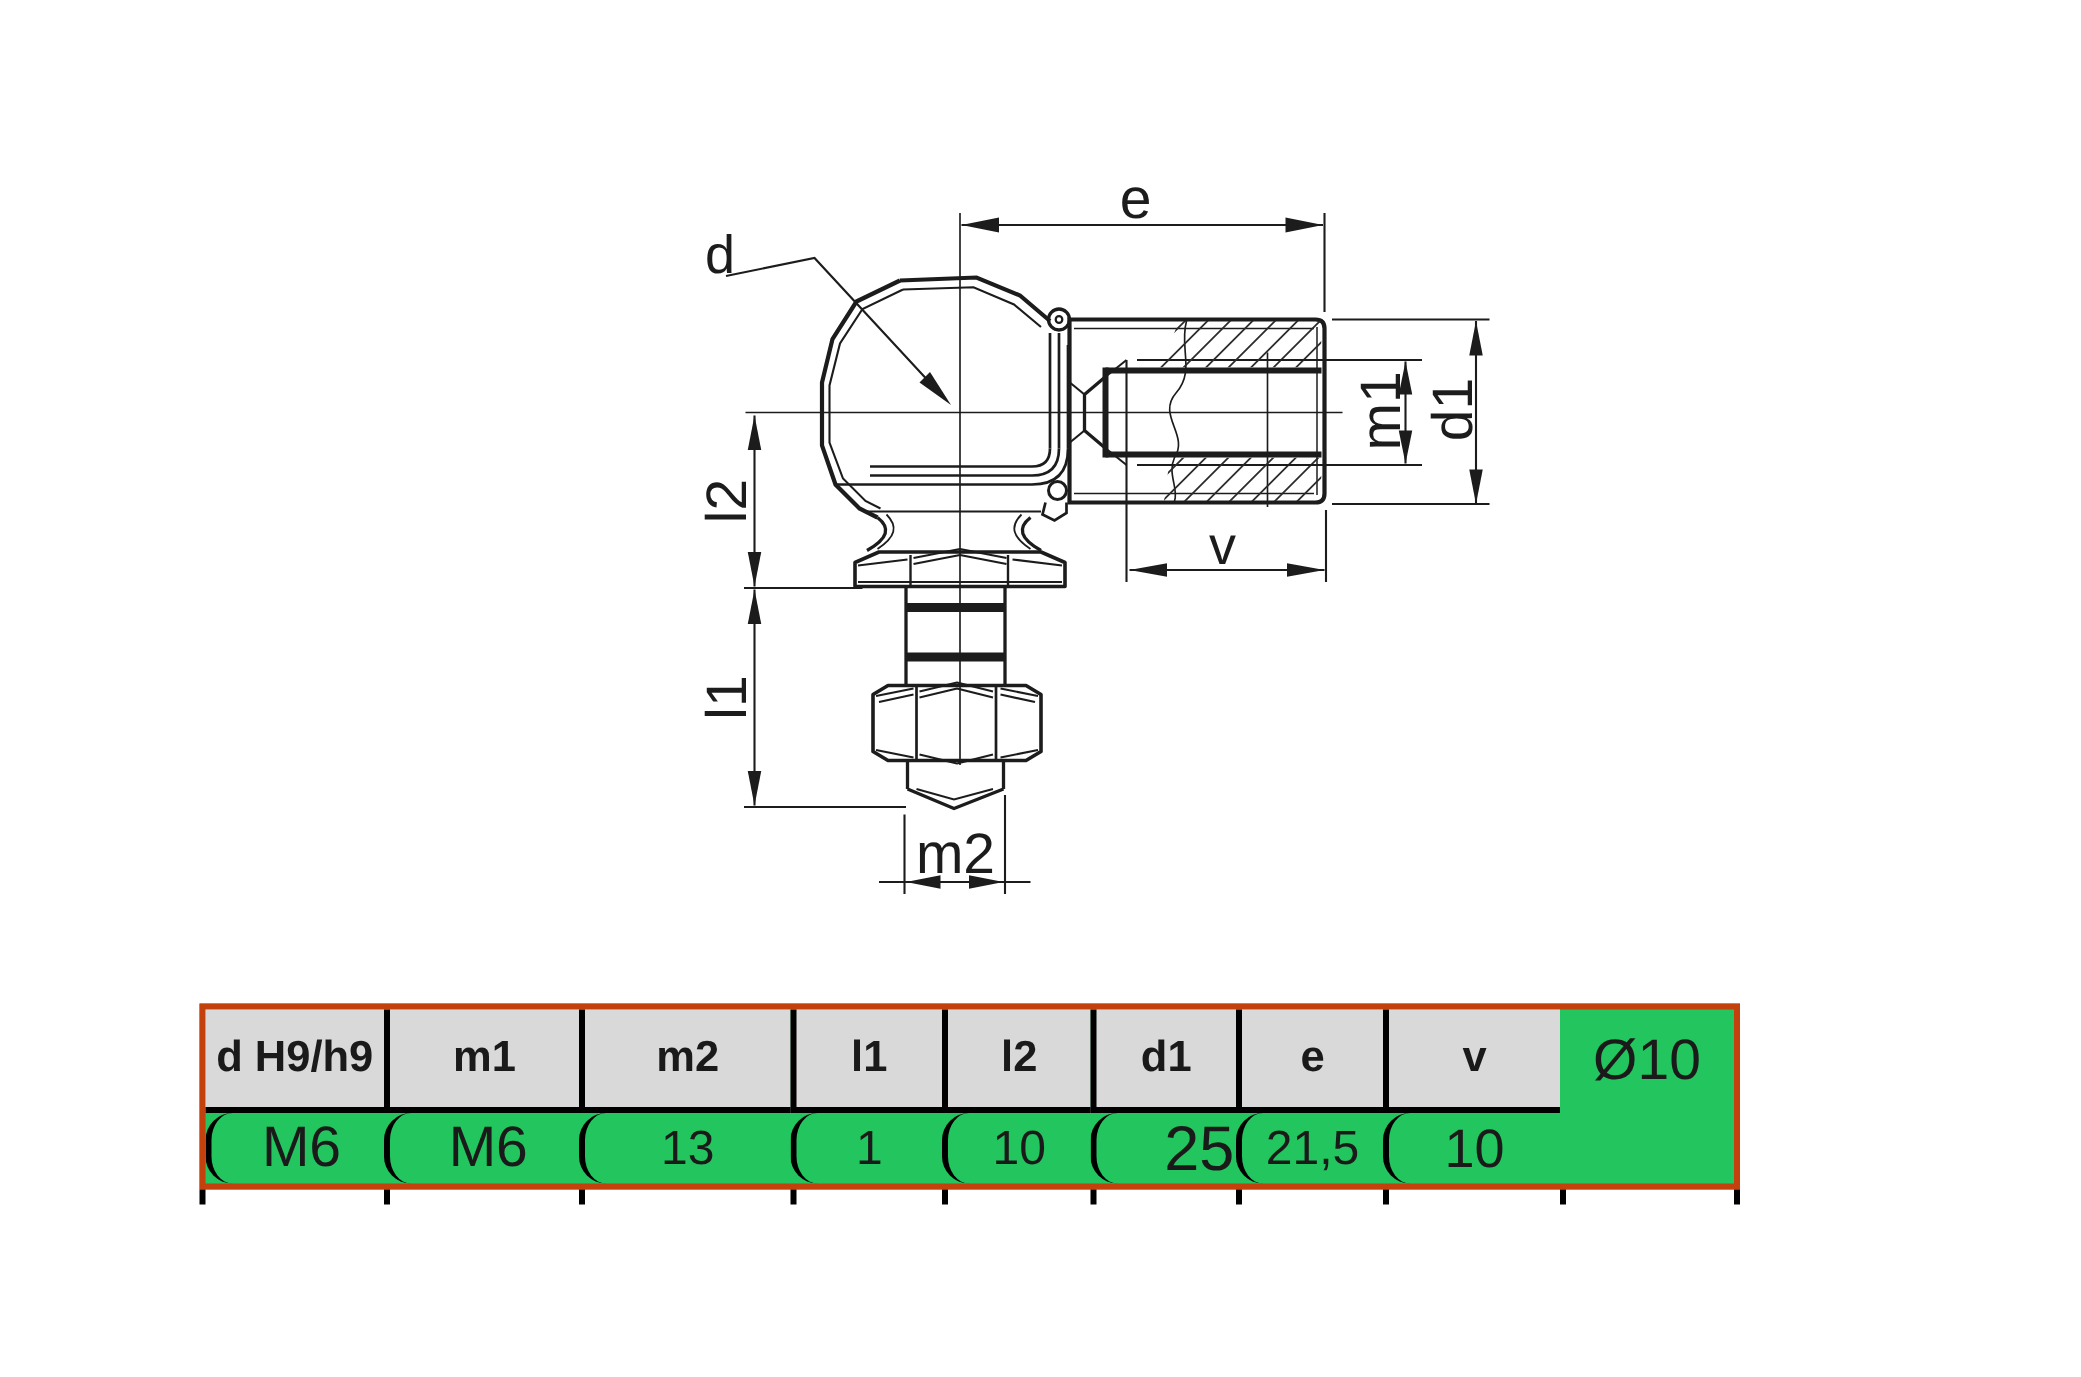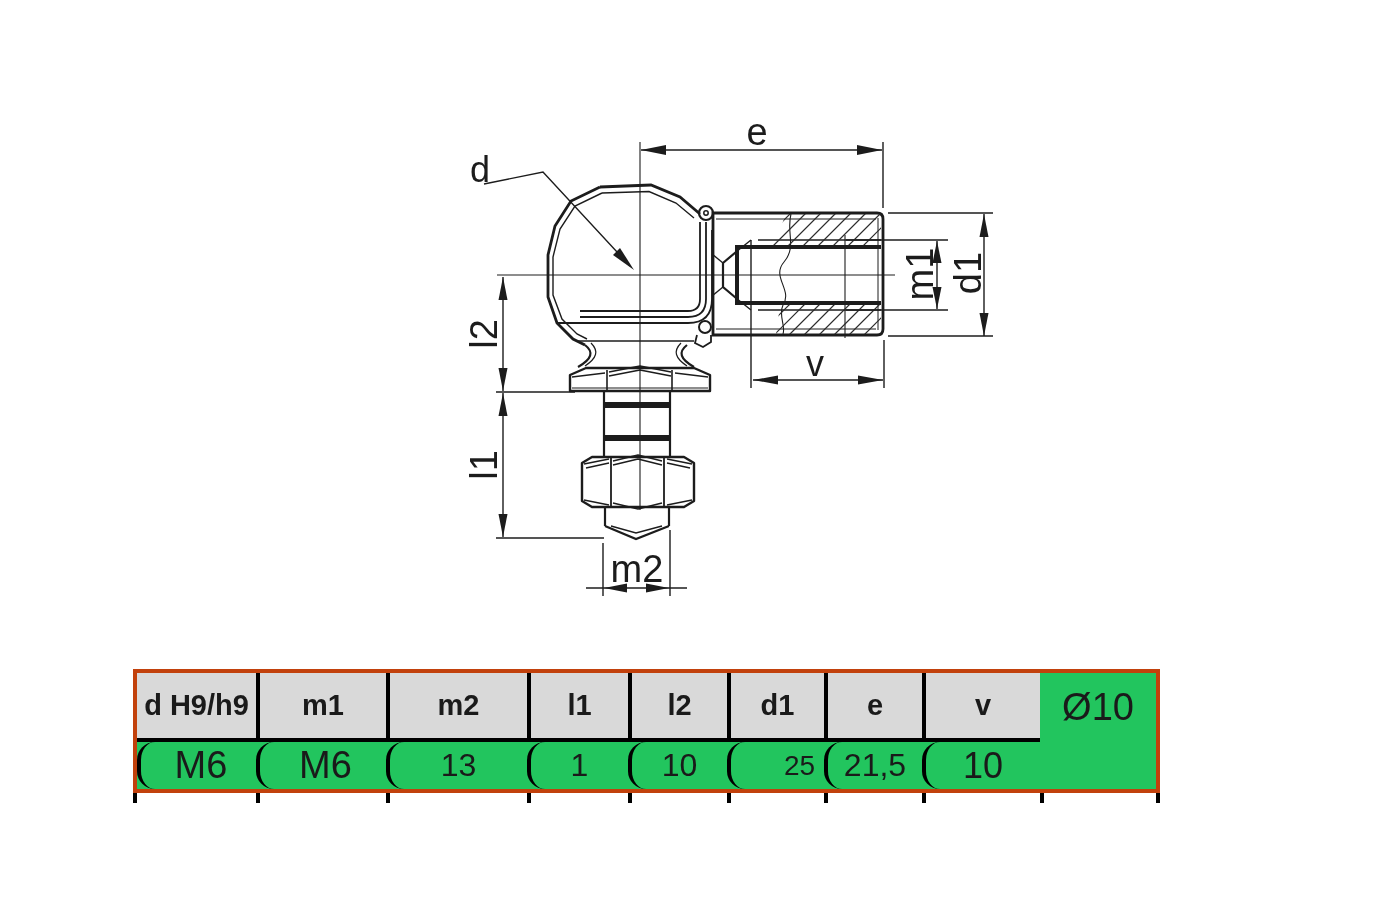--- a/index.html
+++ b/index.html
@@ -24,21 +24,21 @@
     color:#1a1a1a;overflow:hidden;white-space:nowrap;
   }
   .spec-table .cell.first{border-left:none;}
   .spec-table .hcell{
     font-weight:bold;font-size:29px;border-bottom:4px solid #000;
   }
   .vcell{font-size:33px;border-radius:18px;}
   .v-d{font-size:38px;}
   .v-m1,.v-m2{font-size:38px;justify-content:flex-start;padding-left:5px;}
   .v-l1,.v-l2,.v-d1,.v-v{font-size:32px;color:#3d3d3d;}
-  .v-e{font-size:28px;color:#000;padding-left:44px;}
+  .v-e{font-size:42px;color:#000;padding-left:44px;}
   .v-sw{font-size:36px;color:#000;}
   .stub-row{
     position:absolute;left:133px;top:793px;width:1027px;height:10px;
     display:grid;
     grid-template-columns:123px 130px 141px 101px 99px 97px 98px 118px 120px;
   }
   .stub-row .stub{border-left:4px solid #000;box-sizing:border-box;}
   .stub-row .stub.last{border-right:4px solid #000;}
 </style>
 </head>

